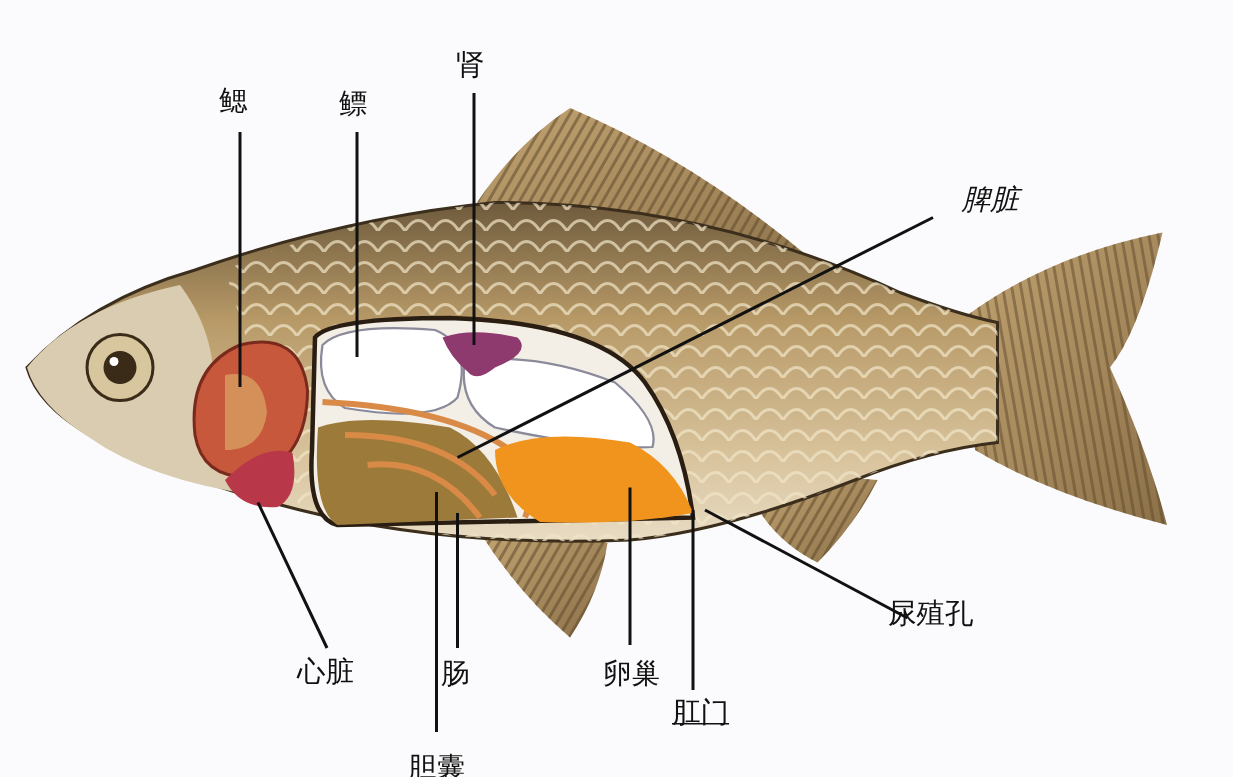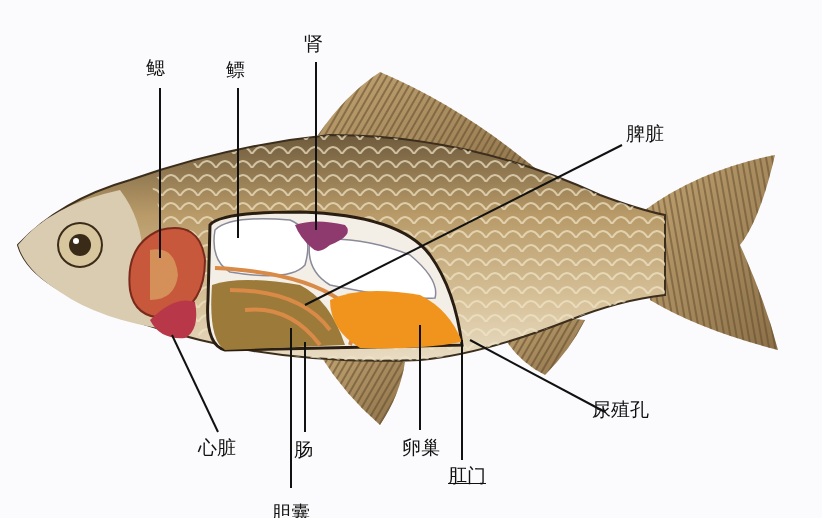--- a/index.html
+++ b/index.html
@@ -97,19 +97,19 @@
     <line x1="305" y1="342" x2="305" y2="432"></line>
     <line x1="420" y1="325" x2="420" y2="430"></line>
     <line x1="462" y1="340" x2="462" y2="460"></line>
     <line x1="470" y1="340" x2="605" y2="412"></line>
   </g>
 </svg>
 
 <div class="label" style="left:146px;top:58px;">鳃</div>
 <div class="label" style="left:226px;top:60px;">鳔</div>
 <div class="label" style="left:304px;top:34px;">肾</div>
-<div class="label" style="left:626px;top:124px;">脾脏</div>
+<div class="label" style="left:641px;top:124px;font-style:italic;">脾脏</div>
 <div class="label" style="left:198px;top:440px;font-family:Liberation Mono, monospace;">心脏</div>
 <div class="label" style="left:294px;top:440px;">肠</div>
 <div class="label" style="left:272px;top:503px;">胆囊</div>
-<div class="label" style="left:402px;top:440px;font-family:Liberation Mono, monospace;">卵巢</div>
+<div class="label" style="left:402px;top:440px;">卵巢</div>
 <div class="label" style="left:448px;top:466px;text-decoration:underline;">肛门</div>
 <div class="label" style="left:592px;top:400px;">尿殖孔</div>
 
 </body></html>

